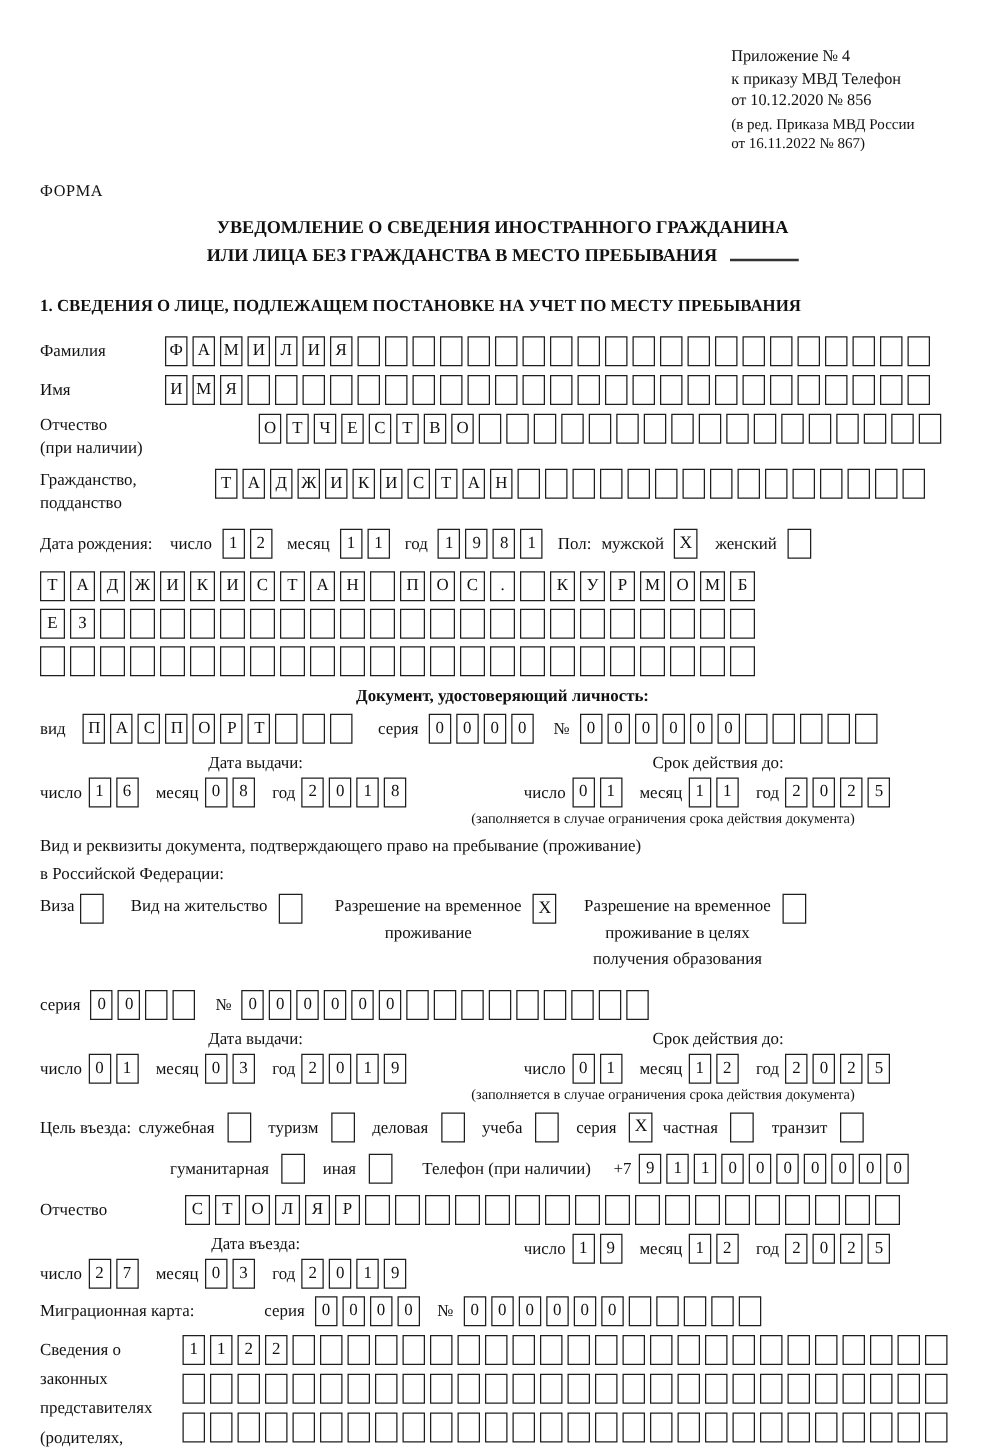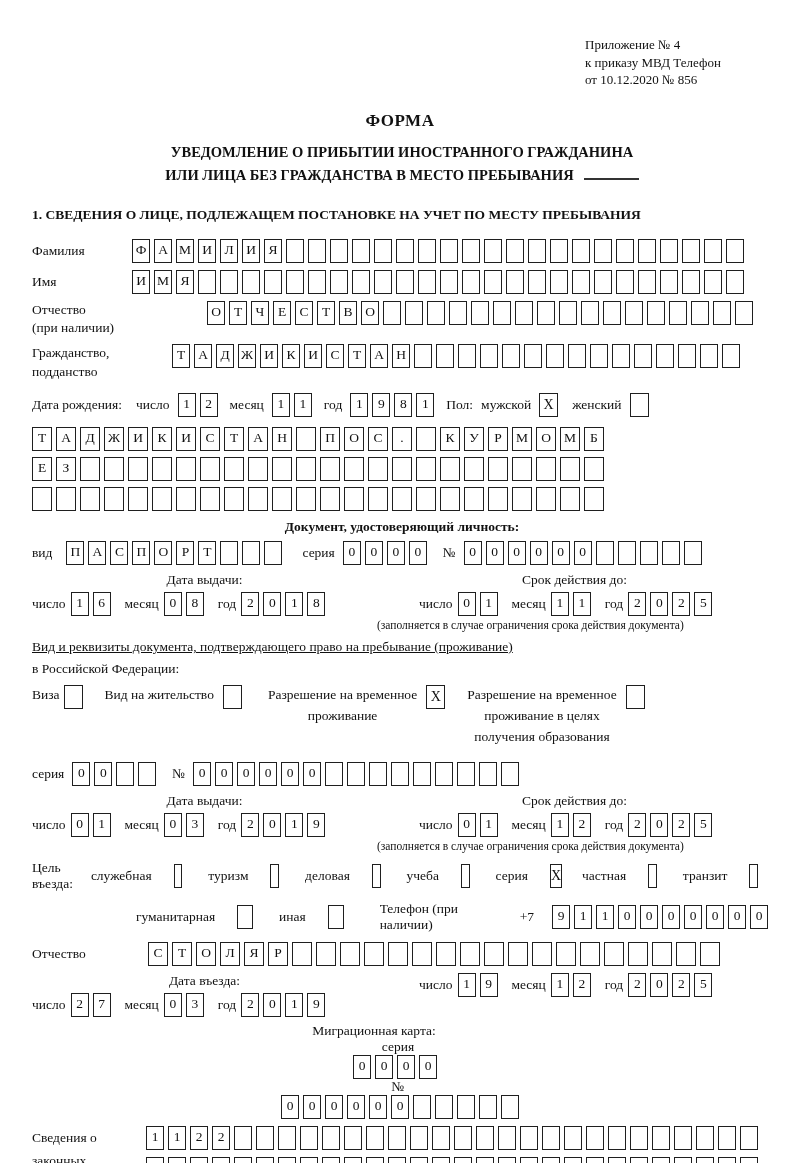--- a/index.html
+++ b/index.html
@@ -3,21 +3,21 @@
 <meta charset="utf-8">
 <style>
   html,body{margin:0;padding:0;background:#fff;}
   body{width:800px;height:1163px;overflow:hidden;color:#111;
        font-family:"Liberation Serif","DejaVu Serif",serif;font-size:13.5px;}
   .page{padding:36px 28px 0 32px;box-sizing:border-box;width:800px;}
 
   
   .hdr{margin-left:553px;font-size:13px;line-height:1.35;}
   .hdr .rev{font-size:12px;margin-top:3px;line-height:1.3;}
-  .form-label{text-align:center;font-weight:bold;font-size:17px;margin:22px 4px 10px 0;letter-spacing:.5px;}
+  .form-label{text-align:left;font-weight:normal;font-size:13px;margin:22px 4px 10px 0;letter-spacing:.5px;}
 
   
   .title{text-align:center;font-weight:bold;font-size:14.5px;line-height:1.6;margin:6px 0 20px;}
   .title-underline{display:inline-block;width:55px;height:11px;border-bottom:2px solid #333;margin-left:10px;}
   .sec-heading{font-weight:bold;font-size:13.5px;margin:0 0 16px;}
 
   
   .frow{display:flex;align-items:center;margin-bottom:7px;}
   .frow.top{align-items:flex-start;}
   .flabel{flex:0 0 auto;line-height:1.35;}
@@ -42,46 +42,50 @@
   .dcol2 .dline{margin-left:42px;}
   .dnote{font-size:11.5px;margin-top:3px;white-space:nowrap;}
 
   
   .opts{display:flex;align-items:flex-start;margin:8px 0 14px;}
   .opt{display:flex;align-items:flex-start;}
   .opt .olabel{text-align:center;line-height:1.55;}
   .opt .chk{margin-left:9px;} .mr26{margin-right:26px;} .mr22{margin-right:22px;}
 
   
-  .purpose{display:flex;align-items:center;margin-bottom:9px;flex-wrap:nowrap;gap:12px;}
+  .purpose{display:flex;align-items:center;margin-bottom:9px;flex-wrap:nowrap;}
   .purpose .pl{margin-right:6px;}
   .purpose .chk{margin-right:14px;margin-left:4px;}
   .indent104{margin-left:104px;}
   .gap14{margin-right:14px;} .gap8{margin-right:8px;}
 
   
   .rep{display:flex;align-items:flex-start;margin-top:4px;}
   .rep-labels{flex:0 0 114px;line-height:1.72;}
   .rep-right{display:flex;flex-direction:column;}
   .rep-right .boxes{margin-bottom:7px;}
 </style>
 </head>
 <body>
 
 <div class="page">
 
   <div class="hdr">
     <div>Приложение № 4</div>
     <div>к приказу МВД Телефон</div>
     <div>от 10.12.2020 № 856</div>
+    <div class="rev">
+      <div>(в ред. Приказа МВД России</div>
+      <div>от 16.11.2022 № 867)</div>
+    </div>
   </div>
   <div class="form-label">ФОРМА</div>
 
   <div class="title">
-    <div>УВЕДОМЛЕНИЕ О ПРИБЫТИИ ИНОСТРАННОГО ГРАЖДАНИНА</div>
+    <div>УВЕДОМЛЕНИЕ О СВЕДЕНИЯ ИНОСТРАННОГО ГРАЖДАНИНА</div>
     <div>
       <span>ИЛИ ЛИЦА БЕЗ ГРАЖДАНСТВА В МЕСТО ПРЕБЫВАНИЯ</span><span class="title-underline"></span>
     </div>
   </div>
 
   <div class="sec-heading">1. СВЕДЕНИЯ О ЛИЦЕ, ПОДЛЕЖАЩЕМ ПОСТАНОВКЕ НА УЧЕТ ПО МЕСТУ ПРЕБЫВАНИЯ</div>
 
   <div class="frow">
     <div class="flabel w100">Фамилия</div>
     <div class="boxes">
@@ -408,21 +412,21 @@
             <span class="cbox">2</span>
             <span class="cbox">0</span>
             <span class="cbox">2</span>
             <span class="cbox">5</span>
           </span>
       </div>
       <div class="dnote">(заполняется в случае ограничения срока действия документа)</div>
     </div>
   </div>
 
-  <div style="margin-top:8px;text-decoration:underline;">Вид и реквизиты документа, подтверждающего право на пребывание (проживание)</div>
+  <div style="margin-top:8px;">Вид и реквизиты документа, подтверждающего право на пребывание (проживание)</div>
   <div style="margin-top:6px;">в Российской Федерации:</div>
 
   <div class="opts">
     <div class="opt mr22">
       <span class="olabel">Виза</span>
       <span class="chk" style="margin-left:4px;"></span>
     </div>
     <div class="opt mr26">
       <span class="olabel">Вид на жительство</span>
       <span class="chk"></span>
@@ -628,21 +632,21 @@
         <span class="boxes grp">
             <span class="cbox">2</span>
             <span class="cbox">0</span>
             <span class="cbox">2</span>
             <span class="cbox">5</span>
           </span>
       </div>
     </div>
   </div>
 
-  <div class="frow" style="margin-top:6px;flex-direction:column;">
+  <div class="frow" style="margin-top:6px;">
     <span style="margin-right:56px;">Миграционная карта:</span>
     <span class="gap8">серия</span>
     <span class="boxes" style="margin-right:10px;">
         <span class="cbox">0</span>
         <span class="cbox">0</span>
         <span class="cbox">0</span>
         <span class="cbox">0</span>
       </span>
     <span class="gap8">№</span>
     <span class="boxes">

